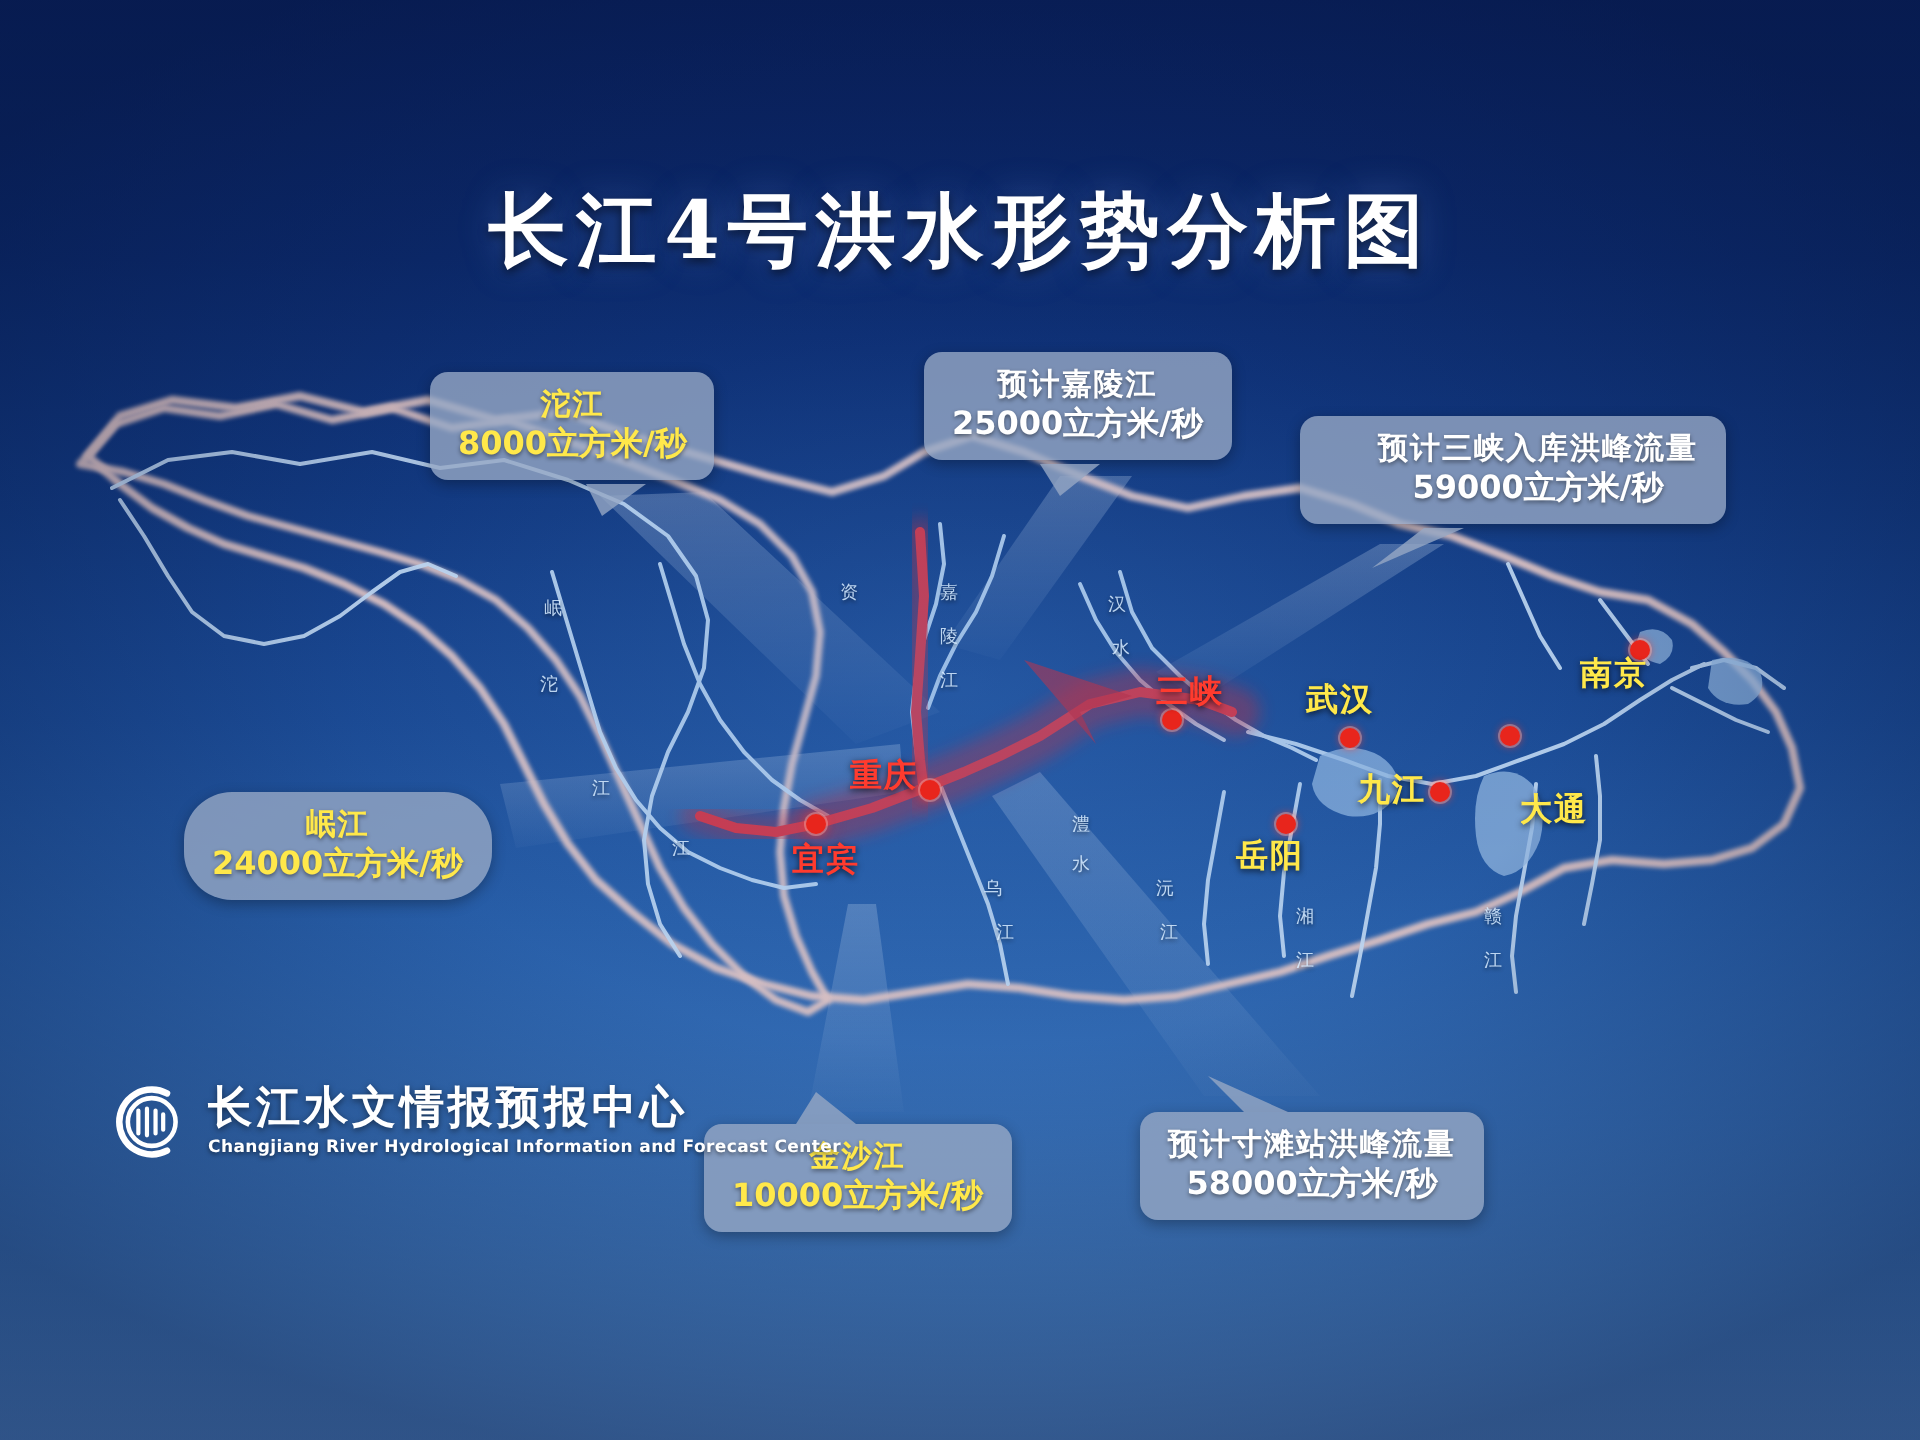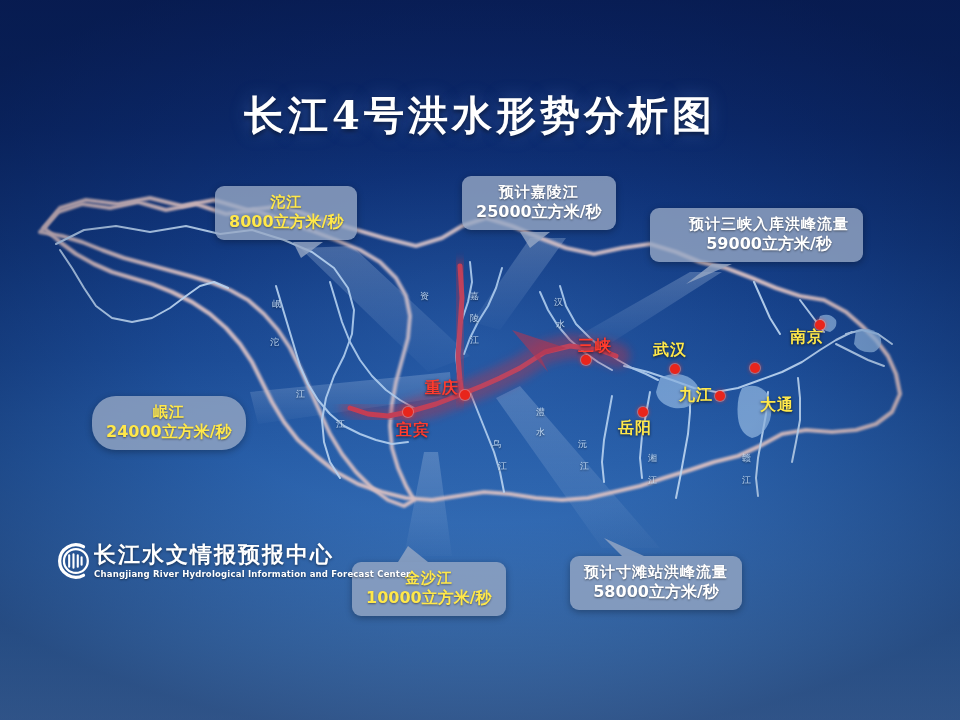--- a/index.html
+++ b/index.html
@@ -67,21 +67,21 @@
   .city.r{color:#ff3b2e;}
   .dot{
     position:absolute;width:10px;height:10px;border-radius:50%;
     background:#e8251c;box-shadow:0 0 4px rgba(255,60,40,.9),0 0 0 1px rgba(255,255,255,.35);
   }
 
   
   .rvn{position:absolute;color:#d8ecff;font-size:9px;opacity:.85;text-shadow:0 1px 2px rgba(0,0,0,.6);}
 
   
-  #logo{position:absolute;left:52px;top:540px;display:flex;align-items:center;justify-content:flex-end;}
+  #logo{position:absolute;left:52px;top:540px;display:flex;align-items:center;gap:10px;justify-content:flex-end;}
   #logo .mark{width:42px;height:42px;flex:0 0 42px;}
   #logo .txt-cn{
     font-size:22px;font-weight:700;color:#ffffff;letter-spacing:2px;
     text-shadow:0 1px 3px rgba(0,0,0,.5);line-height:1.1;
   }
   #logo .txt-en{
     font-size:8.5px;font-weight:700;color:#ffffff;letter-spacing:.2px;
     text-shadow:0 1px 2px rgba(0,0,0,.5);margin-top:2px;
   }
 </style>

